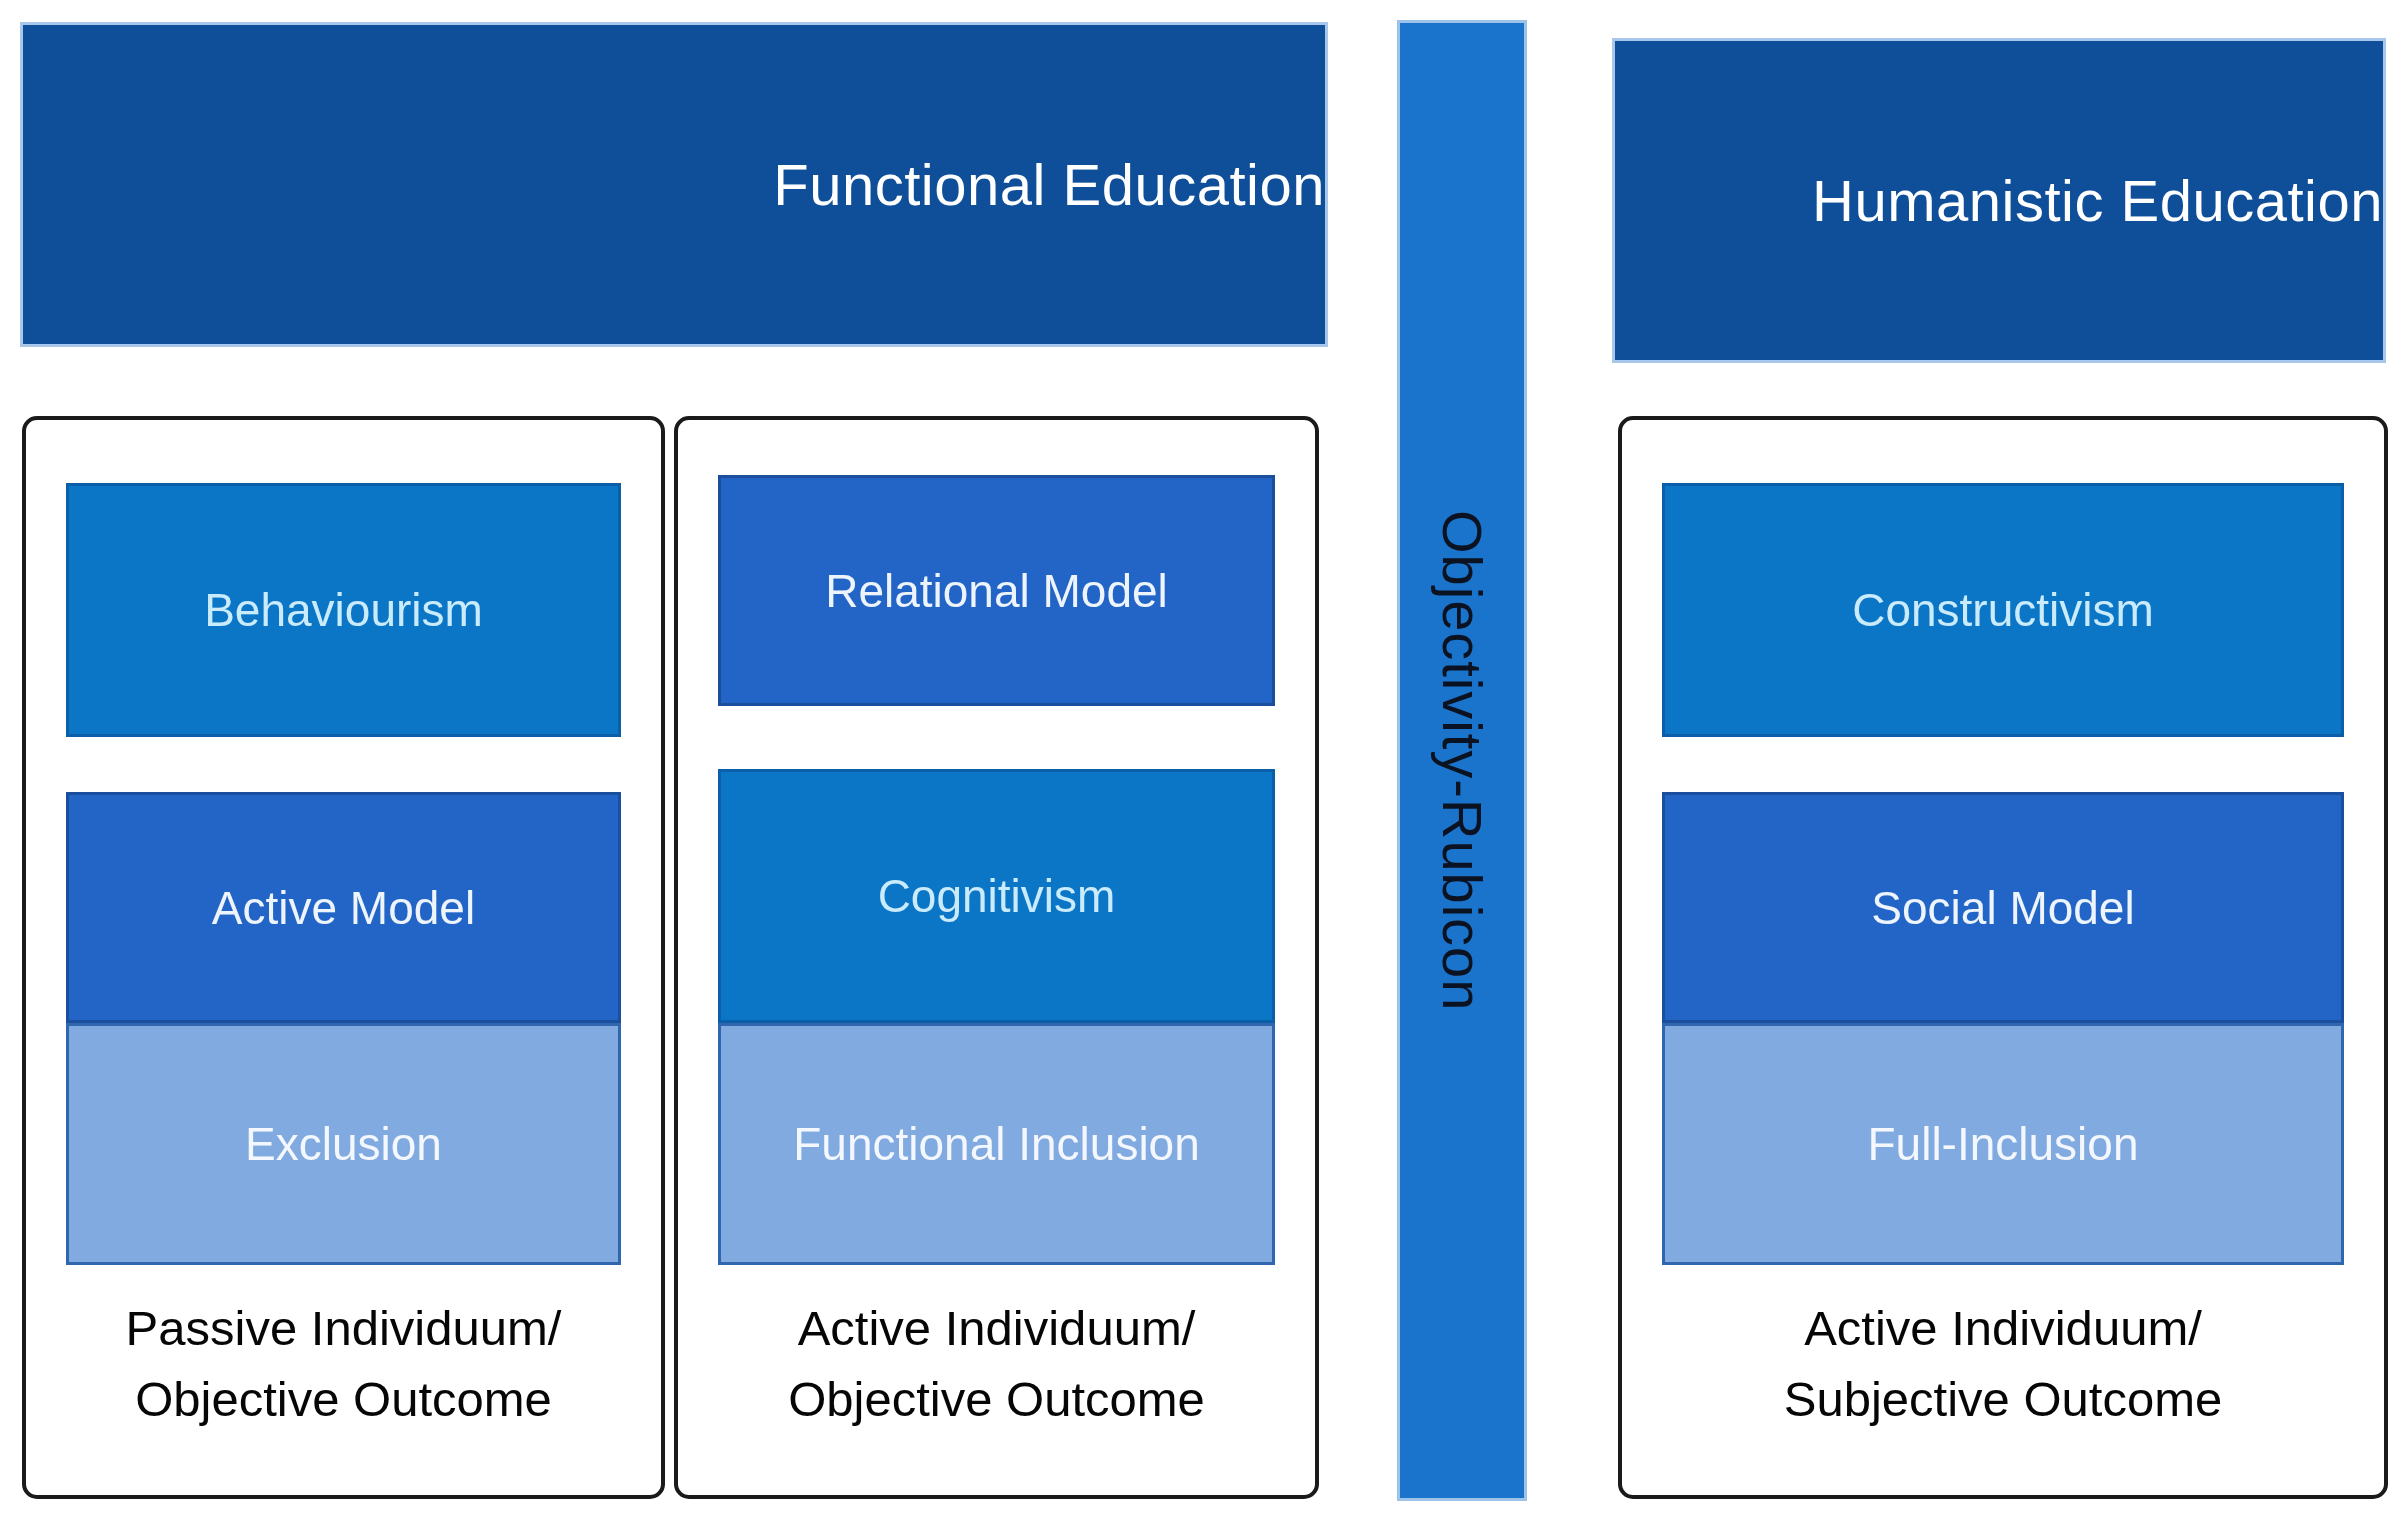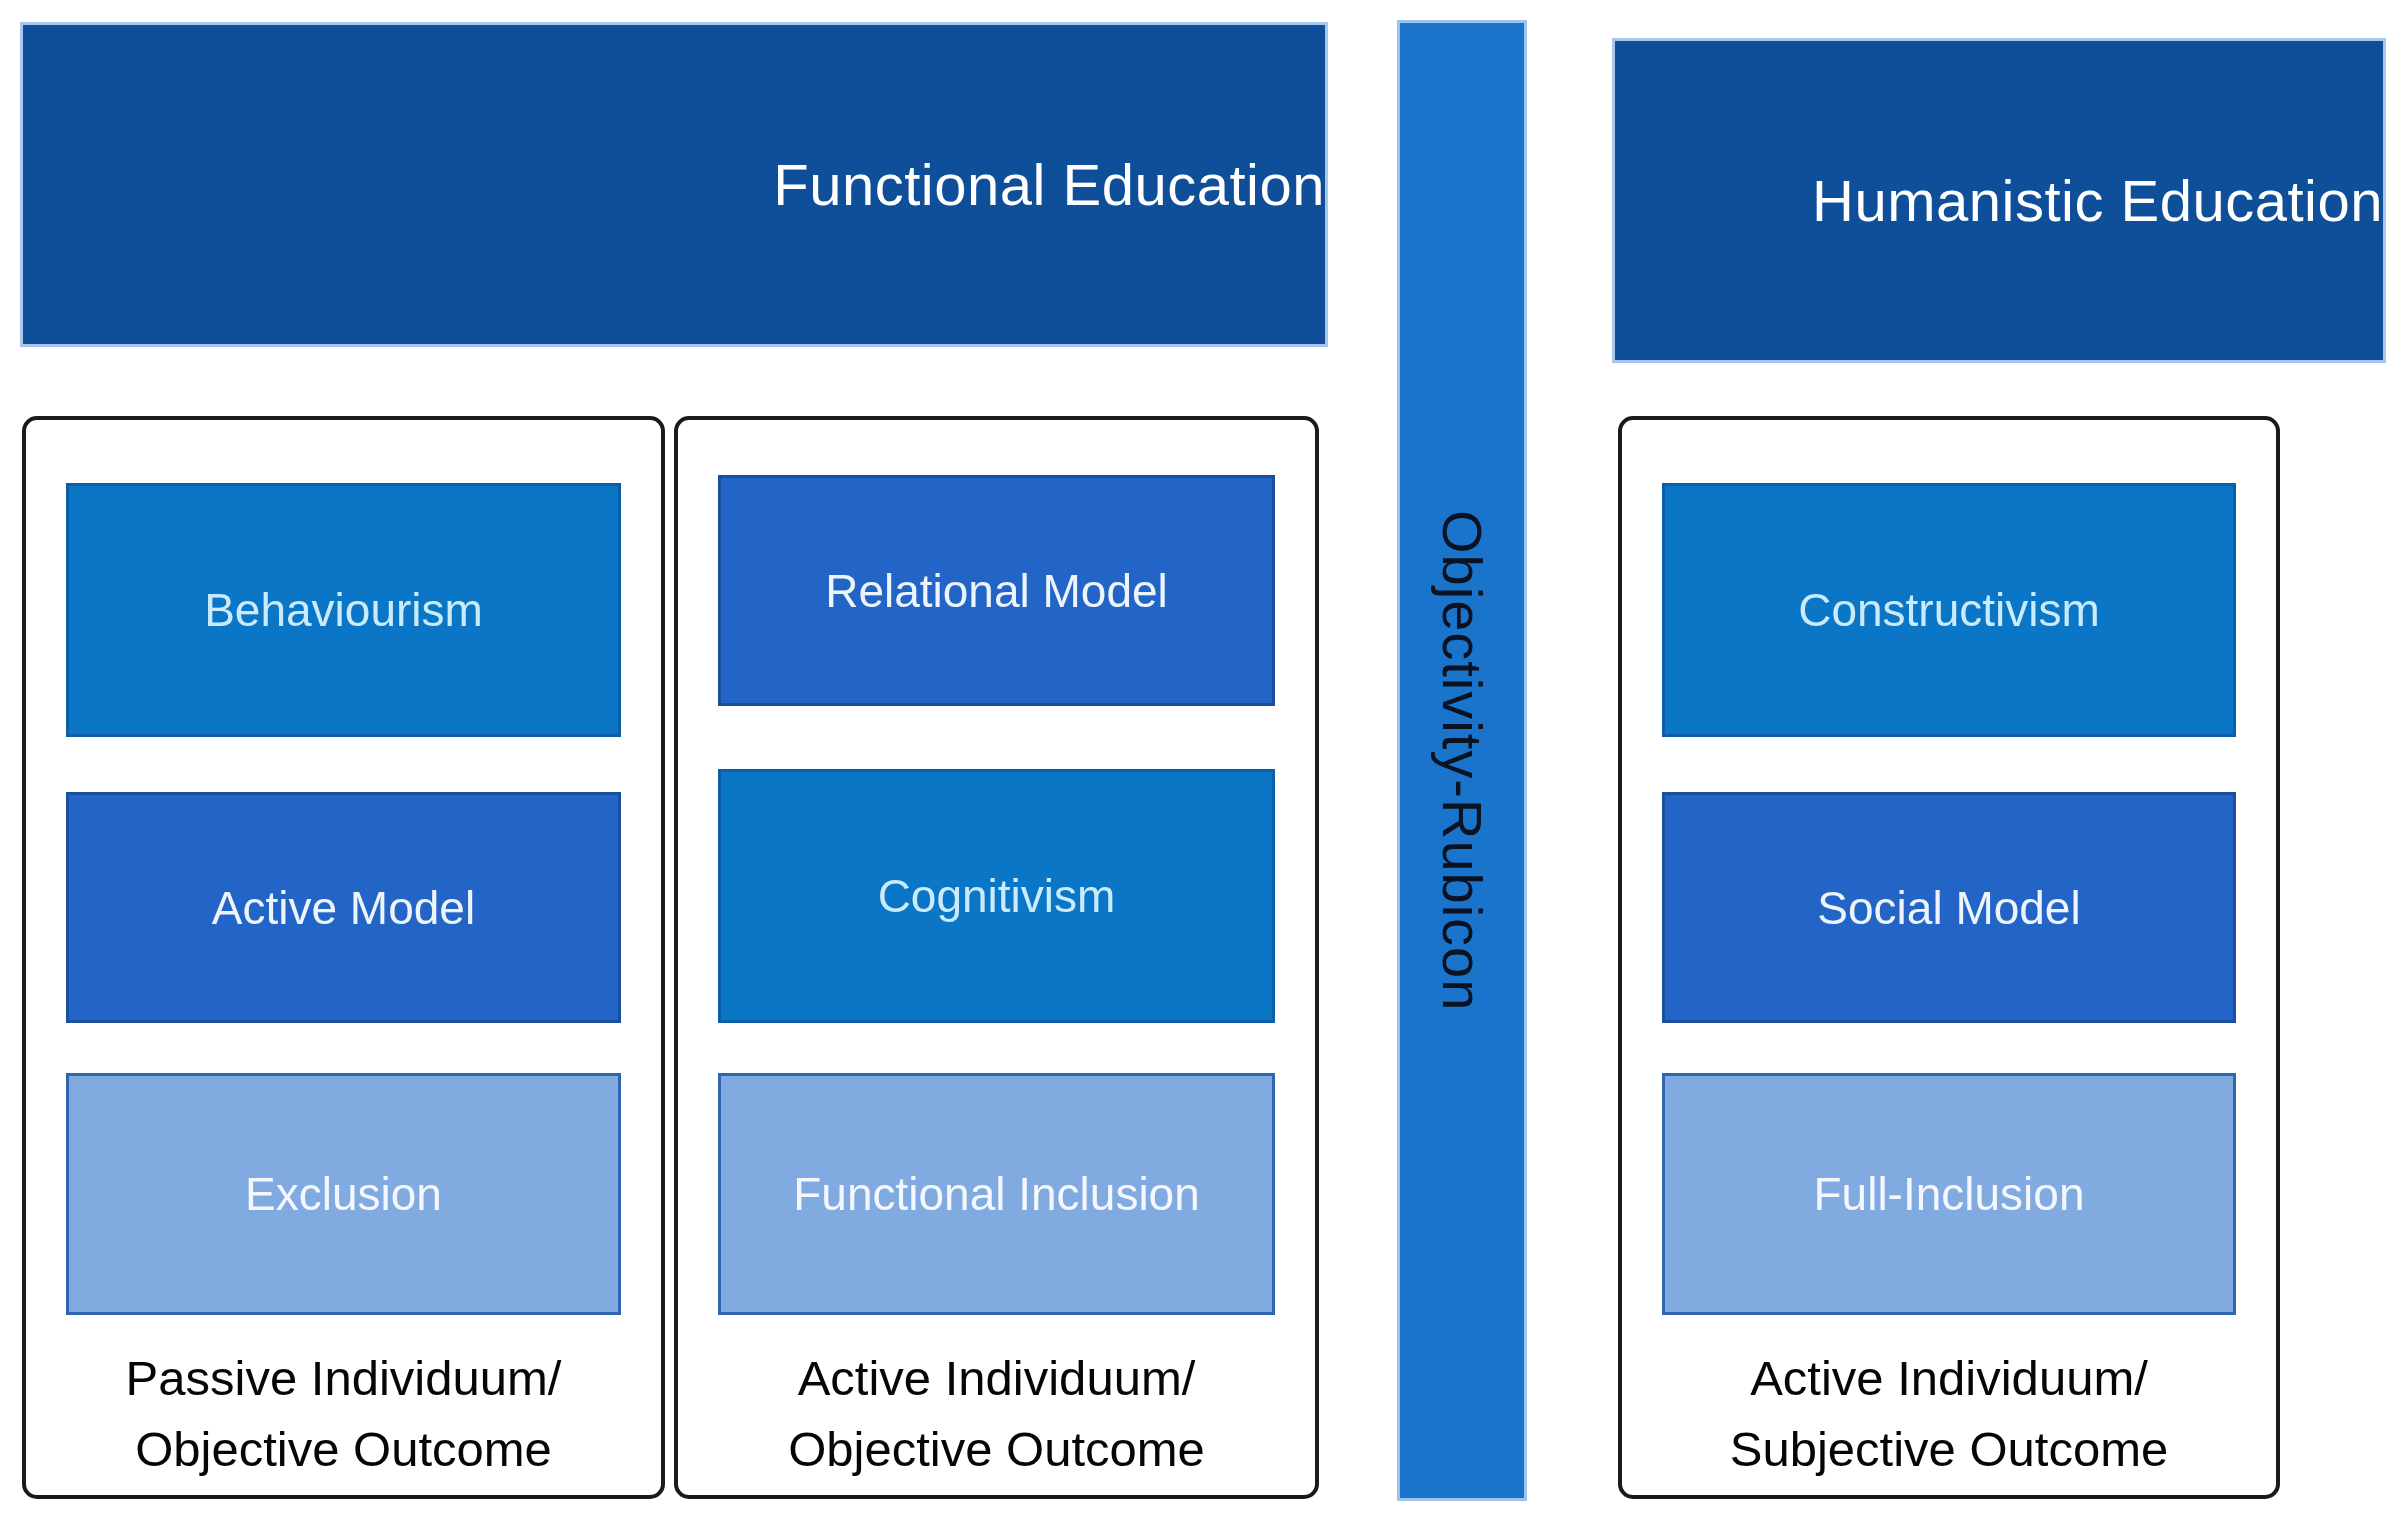--- a/index.html
+++ b/index.html
@@ -42,42 +42,42 @@
   
   .card {
     position: absolute; top: 416px; height: 1083px;
     background: #ffffff;
     border: 4px solid var(--card-border, #1A1A1A);
     border-radius: 15px;
     box-sizing: border-box;
   }
   .card-1 { left: 22px;   width: 643px; }
   .card-2 { left: 674px;  width: 645px; }
-  .card-3 { left: 1618px; width: 662px; }
+  .card-3 { left: 1618px; width: 770px; }
 
   .box {
     margin: 0 40px;
     display: flex; align-items: center; justify-content: center;
     box-sizing: border-box;
     font-size: 46px; white-space: nowrap;
   }
   .box-theory {
     margin-top: 63px; height: 254px;
     background: var(--theory-bg, #0C76C6);
     border: 3px solid var(--theory-border, #0A5FA8);
     color: var(--theory-text, #C9EBFB);
   }
   .box-model {
     margin-top: 55px; height: 231px;
     background: var(--model-bg, #2365C6);
     border: 3px solid var(--model-border, #1B4F9E);
     color: var(--model-text, #EDF4FC);
   }
   .box-inclusion {
-    margin-top: 50px; height: 242px;
+    height: 242px;
     background: var(--inclusion-bg, #81ABE0);
     border: 3px solid var(--inclusion-border, #2F66AE);
     color: var(--inclusion-text, #F4F8FE);
   }
   .caption {
     margin-top: 28px;
     text-align: center;
     font-size: 49px; line-height: 71px;
     color: var(--caption-text, #060606);
   }

